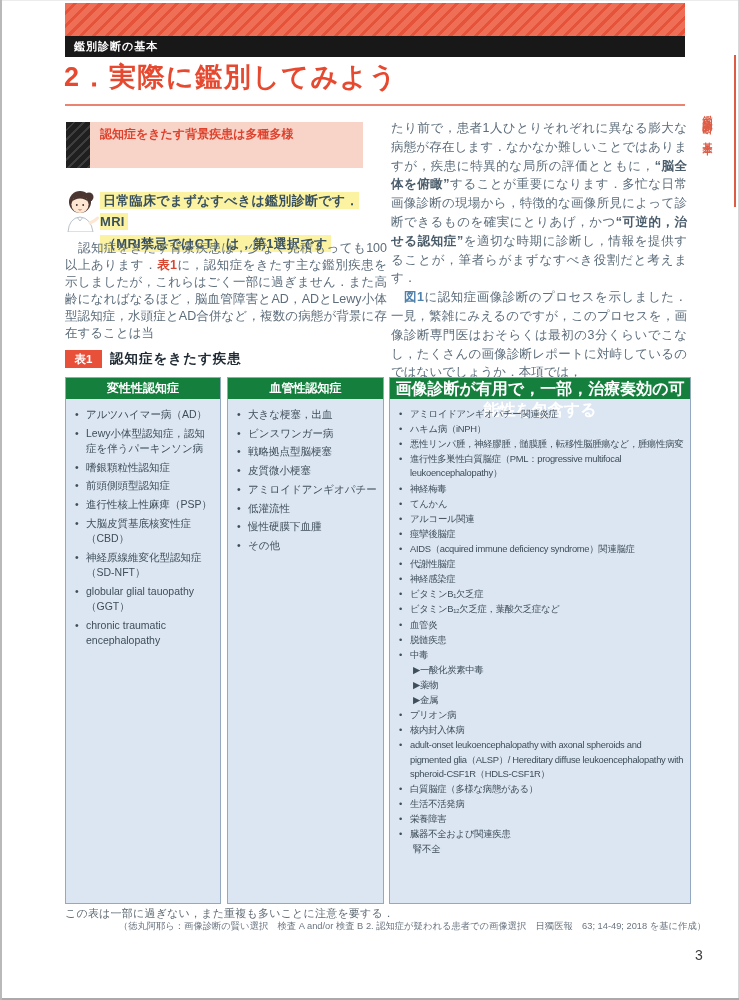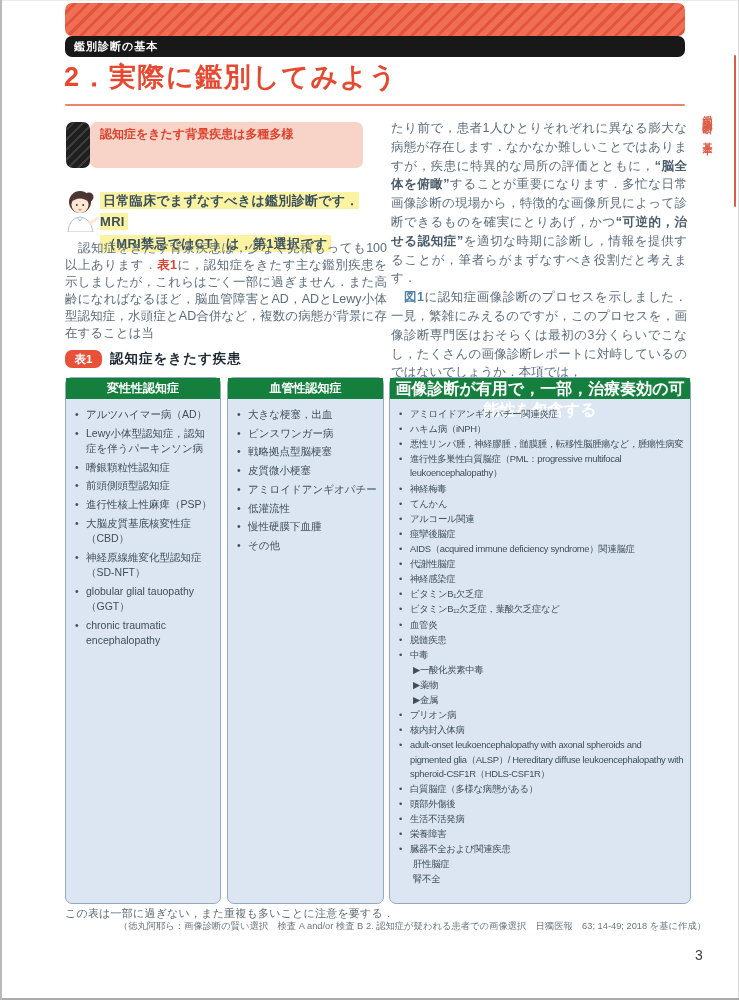--- a/index.html
+++ b/index.html
@@ -2,21 +2,21 @@
 <html lang="ja"><head>
 <meta charset="utf-8">
 <style>
   html,body{margin:0;padding:0;}
   body{
     width:739px;height:1000px;background:#ffffff;
     font-family:"Liberation Sans","DejaVu Sans",sans-serif;
     position:relative;overflow:hidden;
     box-shadow:inset 2px 0 0 #b9b9b9, inset 0 -2px 0 #aaaaaa, inset -1px 0 0 #d8d8d8, inset 0 1px 0 #ececec;
   }
-  .abs{position:absolute;border-radius:7px;}
+  .abs{position:absolute;}
 
   
   .banner{left:65px;top:3px;width:620px;height:33px;
     background:repeating-linear-gradient(135deg,#ee6e56 0 6px,#e5533a 6px 9px);}
   .blackbar{left:65px;top:36px;width:620px;height:21px;background:#181818;
     color:#ffffff;font-size:11px;font-weight:bold;line-height:21px;padding-left:9px;box-sizing:border-box;
     letter-spacing:1px;}
   .page-title{left:64px;top:59px;font-size:27px;font-weight:bold;color:#e6492f;letter-spacing:1.5px;}
   .title-rule{left:65px;top:104px;width:620px;height:2px;background:#e8846f;}
 
@@ -177,24 +177,22 @@
     <li>血管炎</li>
     <li>脱髄疾患</li>
     <li>中毒</li>
     <li class="sub">▶一酸化炭素中毒</li>
     <li class="sub">▶薬物</li>
     <li class="sub">▶金属</li>
     <li>プリオン病</li>
     <li>核内封入体病</li>
     <li>adult-onset leukoencephalopathy with axonal spheroids and pigmented glia（ALSP）/ Hereditary diffuse leukoencephalopathy with spheroid-CSF1R（HDLS-CSF1R）</li>
     <li>白質脳症（多様な病態がある）</li>
-    <li>頭部外傷後</li>
     <li>生活不活発病</li>
     <li>栄養障害</li>
     <li>臓器不全および関連疾患</li>
-    <li class="plain">肝性脳症</li>
     <li class="plain">腎不全</li>
   </ul>
 </div>
 
 <div class="abs tnote">この表は一部に過ぎない，また重複も多いことに注意を要する．</div>
 <div class="abs tcredit">（徳丸阿耶ら：画像診断の賢い選択　検査 A and/or 検査 B 2. 認知症が疑われる患者での画像選択　日獨医報　63; 14-49; 2018 を基に作成）</div>
 <div class="abs pagenum">3</div>
 
 </body></html>

